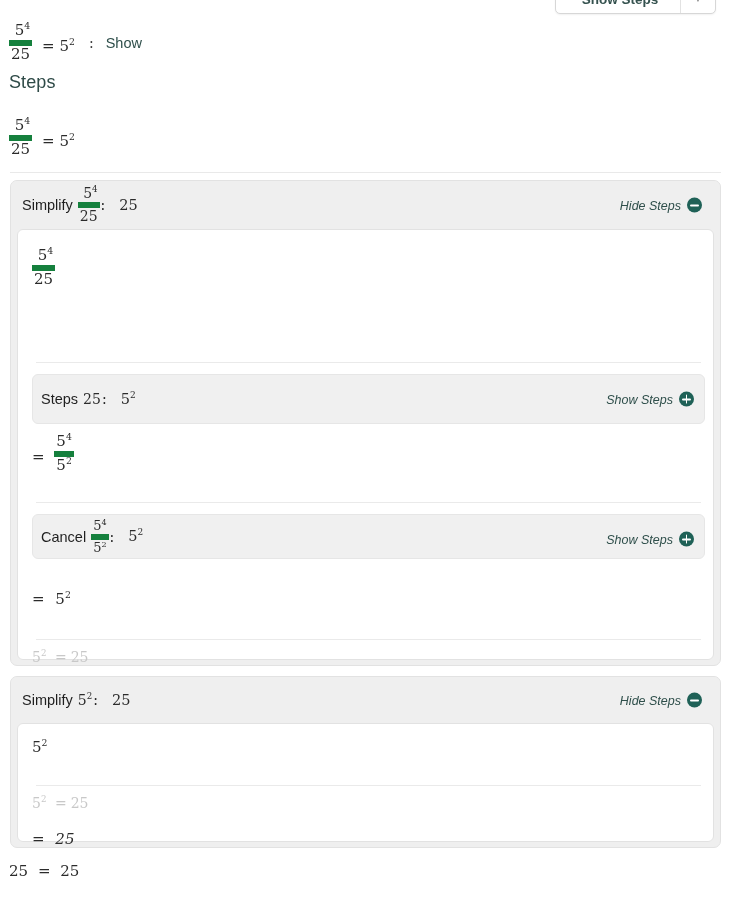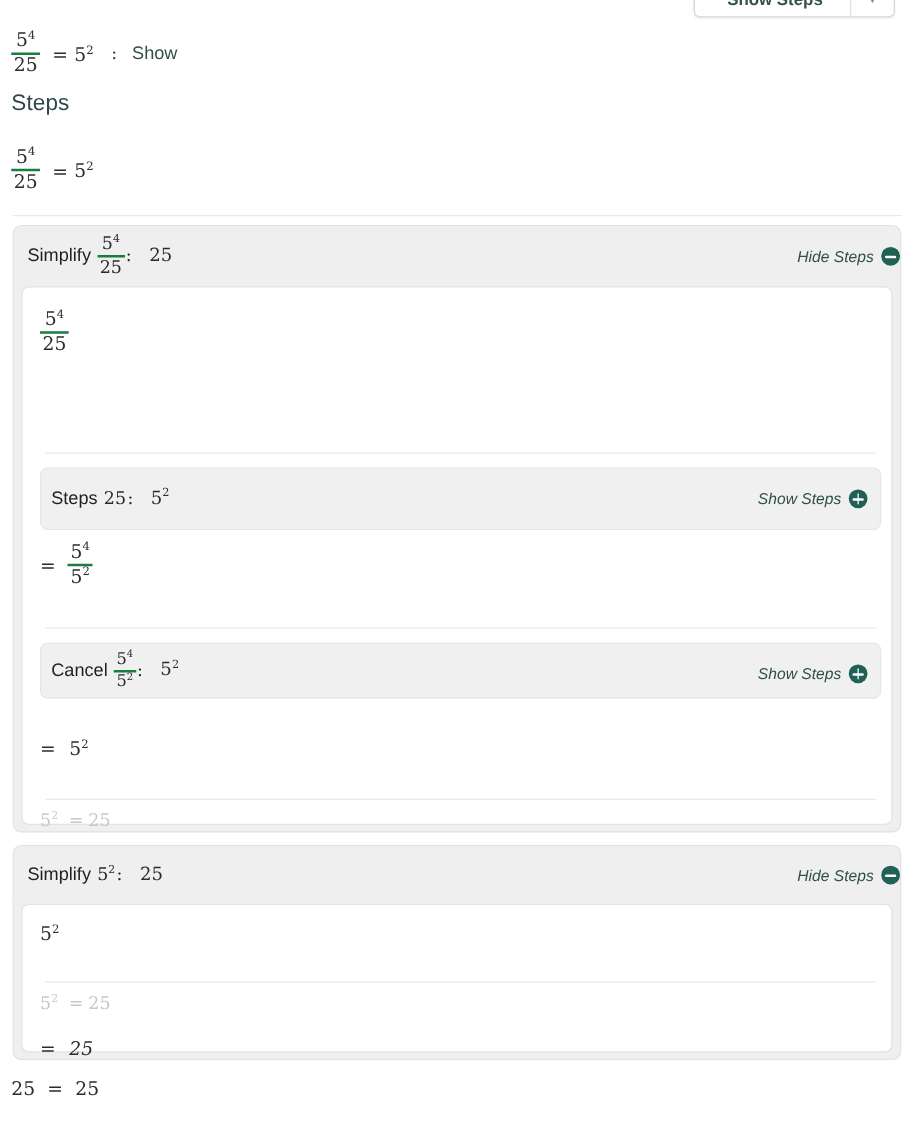--- a/index.html
+++ b/index.html
@@ -33,21 +33,22 @@
   .frac {
     display: inline-block;
     vertical-align: -0.52em;
     text-align: center;
     line-height: 1.05;
     font-family: "DejaVu Serif", "Liberation Serif", serif;
   }
   .frac .num {
     display: block;
     padding: 0 2px 1px 2px;
-    border-bottom: 2px solid #15803d;
+    border-bottom: 6px solid #15803d;
+    text-align: right;
   }
   .frac .den {
     display: block;
     padding: 1px 2px 0 2px;
   }
   .muted { color: #c8c8c8; }
 
   
   .show-steps-pill {
     position: absolute;
@@ -164,21 +165,21 @@
     font-size: 14px;
     margin-left: 1px;
   }
   .card-title .answer {
     margin-left: 14px;
     font-size: 14.5px;
   }
 
   .toggle {
     position: absolute;
-    right: 0;
+    right: 18px;
     top: 50%;
     transform: translateY(-50%);
     display: flex;
     align-items: center;
     gap: 6px;
     cursor: pointer;
   }
   .toggle .t-label {
     font-style: italic;
     font-size: 12.5px;

